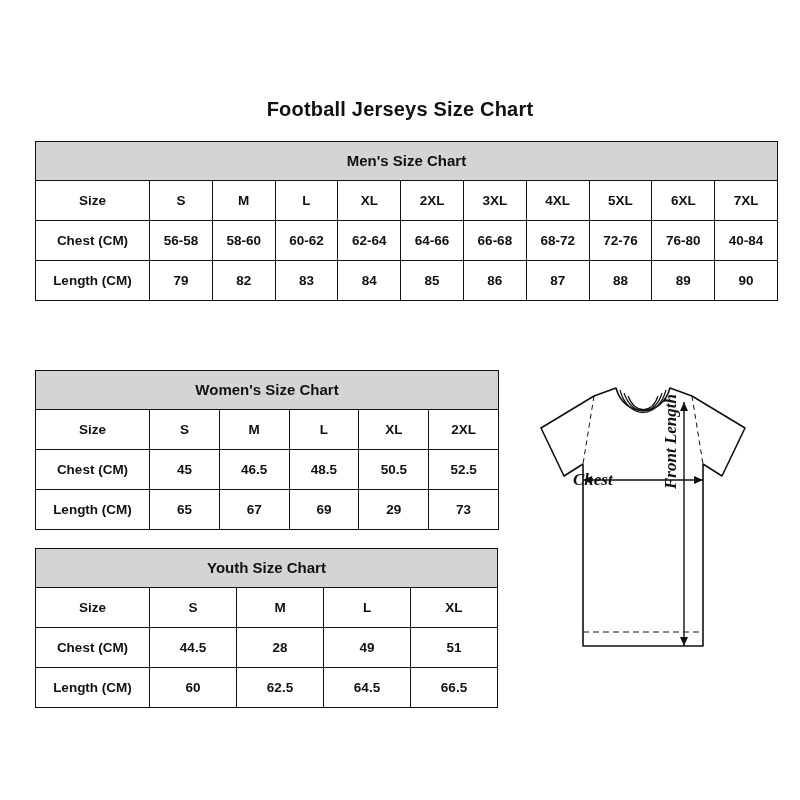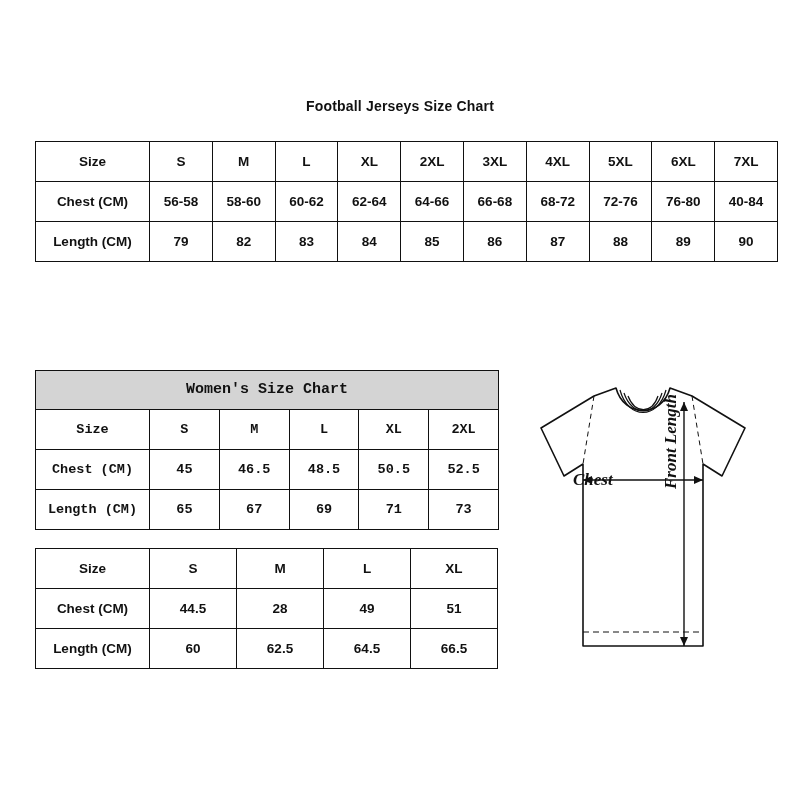--- a/index.html
+++ b/index.html
@@ -18,21 +18,21 @@
     position: relative;
     width: 800px;
     height: 800px;
   }
   .page-title {
     position: absolute;
     top: 98px;
     left: 0;
     width: 800px;
     text-align: center;
-    font-size: 14px;
+    font-size: 20px;
     font-weight: bold;
     color: #111111;
     letter-spacing: 0.2px;
   }
 
   table.size-table {
     border-collapse: collapse;
     table-layout: fixed;
     background: #ffffff;
   }
@@ -71,21 +71,20 @@
   #mens-table-wrap table { width: 730px; }
   #mens-table-wrap td.label-col { width: 113px; }
   #mens-table-wrap td.data-col { width: 61.8px; }
 
   
   #womens-table-wrap {
     position: absolute;
     left: 35px;
     top: 370px;
     width: 457px;
-    font-family: Liberation Mono, monospace;
   }
   #womens-table-wrap table { width: 457px; }
   #womens-table-wrap td.label-col { width: 113px; }
   #womens-table-wrap td.data-col { width: 68.8px; }
 
   
   #youth-table-wrap {
     position: absolute;
     left: 35px;
     top: 548px;
@@ -125,20 +124,21 @@
 </style>
 </head>
 <body>
 
 <div class="page">
 
   <div class="page-title">Football Jerseys Size Chart</div>
 
   <div id="mens-table-wrap">
     <table class="size-table">
+      <caption>Men's Size Chart</caption>
       <tbody>
         <tr>
           <td class="label-col">Size</td>
           <td class="data-col">S</td>
           <td class="data-col">M</td>
           <td class="data-col">L</td>
           <td class="data-col">XL</td>
           <td class="data-col">2XL</td>
           <td class="data-col">3XL</td>
           <td class="data-col">4XL</td>
@@ -194,29 +194,30 @@
           <td class="data-col">46.5</td>
           <td class="data-col">48.5</td>
           <td class="data-col">50.5</td>
           <td class="data-col">52.5</td>
         </tr>
         <tr>
           <td class="label-col">Length (CM)</td>
           <td class="data-col">65</td>
           <td class="data-col">67</td>
           <td class="data-col">69</td>
-          <td class="data-col">71</td>
+          <td class="data-col">29</td>
           <td class="data-col">73</td>
         </tr>
       </tbody>
     </table>
   </div>
 
   <div id="youth-table-wrap">
     <table class="size-table">
+      <caption>Youth Size Chart</caption>
       <tbody>
         <tr>
           <td class="label-col">Size</td>
           <td class="data-col">S</td>
           <td class="data-col">M</td>
           <td class="data-col">L</td>
           <td class="data-col">XL</td>
         </tr>
         <tr>
           <td class="label-col">Chest (CM)</td>

